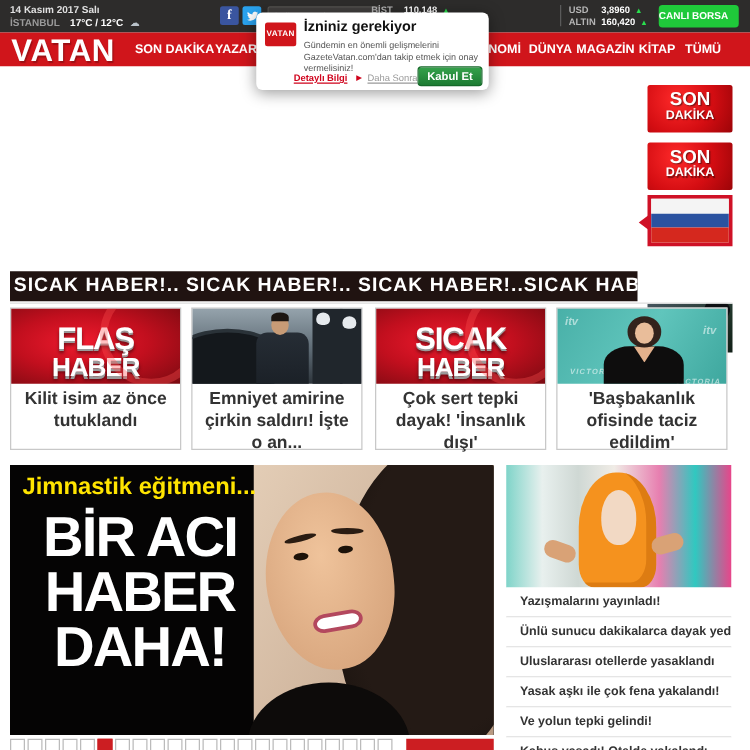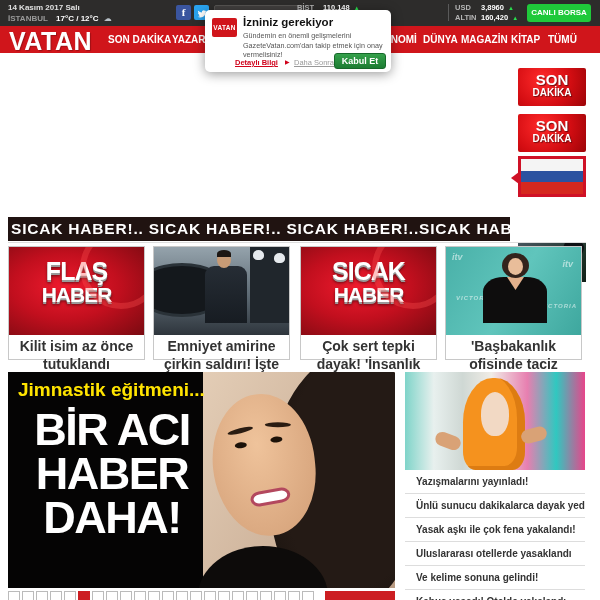--- a/index.html
+++ b/index.html
@@ -21,21 +21,21 @@
   .search { position:absolute; left:214px; top:5px; width:90px; height:16px; background:#413f3e;
             border:1px solid #565452; border-radius:2px; color:#ccc; font-size:8px; padding:0 5px;
             font-family:"Liberation Sans", sans-serif; }
   .search::placeholder { color:#9f9d9b; }
   .fin-row { position:absolute; height:9px; font-size:7.5px; white-space:nowrap; }
   .fl { color:#b5b5b5; font-weight:bold; display:inline-block; width:26px; }
   .fv { color:#fff; font-weight:bold; }
   .fa { color:#29e04e; font-size:6px; margin-left:4px; }
   .fin-sep { position:absolute; left:448px; top:4px; height:17px; border-left:1px solid #5a5a5a; }
   .borsa { position:absolute; left:527px; top:4px; width:64px; height:18px; background:#1fc93a;
-           border-radius:3px; color:#fff; font-size:8px; font-weight:bold; text-align:center;
+           border-radius:3px; color:#fff; font-size:8px; font-weight:bold; text-align:left;
            line-height:18px; cursor:pointer; }
 
   
   .navbar { position:absolute; top:26px; left:0; width:600px; height:27px; background:#d0151b; z-index:5; }
   .logo { position:absolute; left:9px; top:1px; color:#fff; font-weight:bold; font-size:25px;
           letter-spacing:0.5px; text-shadow:1px 1px 1px rgba(0,0,0,.25); cursor:pointer; }
   .nitem { position:absolute; top:0; height:39px; line-height:27px; color:#fff; font-size:10px;
            font-weight:bold; white-space:nowrap; cursor:pointer; text-decoration:none; }
 
   
@@ -71,21 +71,21 @@
   .leg { position:absolute; right:8px; top:-4px; width:20px; height:46px; background:#0d1013;
          transform:rotate(22deg); border-radius:6px; }
   .sock { position:absolute; right:10px; top:22px; width:14px; height:10px; background:#d8dde0;
           transform:rotate(22deg); }
 
   .sep { position:absolute; left:8px; top:242px; width:578px; height:1px; background:#ddd; }
 
   
   .card { position:absolute; top:246px; width:137px; height:114px; background:#fff;
           border:1px solid #c8c8c8; cursor:pointer; }
-  .card-img { position:relative; width:100%; height:88px; overflow:hidden; }
+  .card-img { position:relative; width:100%; height:60px; overflow:hidden; }
   .g-red { background:radial-gradient(ellipse at 42% 45%, #ef1b2e 0%, #c20f1e 48%, #7a0a11 100%); }
   .g-red::after { content:""; position:absolute; right:-18px; top:-20px; width:70px; height:70px;
                   border:6px solid rgba(255,80,80,.35); border-radius:50%; }
   .gw { position:absolute; width:100%; text-align:center; color:#fff; font-weight:bold;
         text-shadow:0 2px 0 #9a9a9a, 0 3px 3px rgba(0,0,0,.55); letter-spacing:-1px; }
   .gw1 { top:10px; font-size:25px; } .gw2 { top:36px; font-size:21px; }
   .card-cap { height:36px; font-size:14px; font-weight:bold; color:#333; text-align:center;
               padding:3px 6px 0 6px; line-height:1.25; }
 
   
@@ -331,26 +331,26 @@
 
   <div class="news-col">
     <div class="mannequin">
       <div class="hijab"></div>
       <div class="m-face"></div>
       <div class="hand" style="left:30px;top:62px;transform:rotate(20deg)"></div>
       <div class="hand" style="left:116px;top:56px;transform:rotate(-15deg)"></div>
     </div>
     <div class="news-item">Yazışmalarını yayınladı!</div>
     <div class="news-item">Ünlü sunucu dakikalarca dayak yedi!</div>
-    <div class="news-item">Yasak aşkı ile çok fena yakalandı!</div>
     <div class="news-item">
       
       <span>Uluslararası otellerde yasaklandı</span>
     </div>
-    <div class="news-item">Ve kelime sonuna gelindi!</div>
+    <div class="news-item">Yasak aşkı ile çok fena yakalandı!</div>
+    <div class="news-item">Ve yolun tepki gelindi!</div>
     <div class="news-item">Kabus yaşadı! Otelde yakalandı</div>
   </div>
 
   <div class="popup">
     <div class="pp-logo">VATAN</div>
     <div class="pp-title">İzniniz gerekiyor</div>
     <div class="pp-body">Gündemin en önemli gelişmelerini GazeteVatan.com'dan takip etmek için onay vermelisiniz!</div>
     <span class="pp-detail">Detaylı Bilgi</span>
     <span class="pp-play">▶</span>
     <span class="pp-later">Daha Sonra</span>

